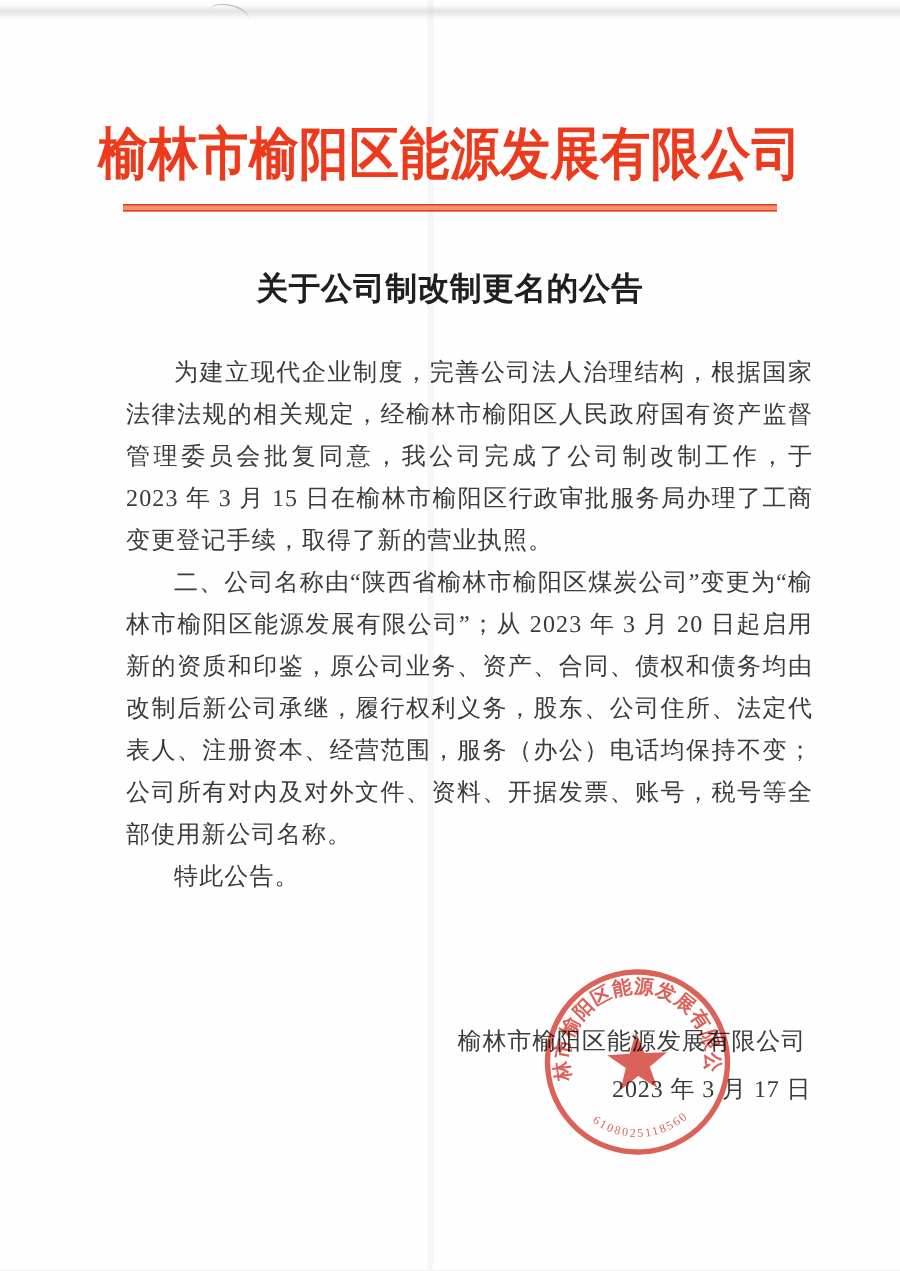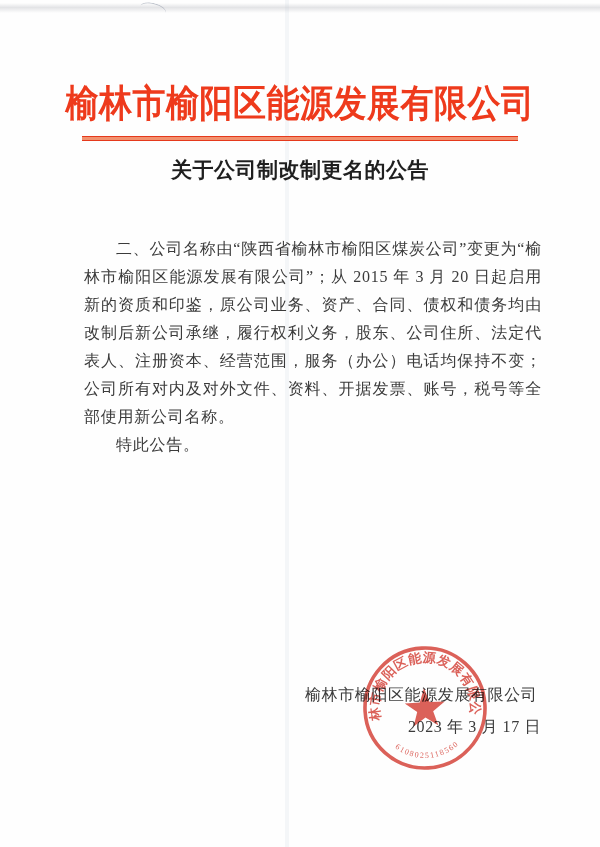--- a/index.html
+++ b/index.html
@@ -43,21 +43,21 @@
     white-space: nowrap;
   }
   .head-rule {
     position: absolute; left: 82px; top: 136px; width: 436px; height: 5px;
     background: #f2926f;
     border-top: 1.6px solid #e5391c;
     border-bottom: 1.6px solid #e5391c;
     box-sizing: border-box;
   }
   .doc-title {
-    position: absolute; left: 0; top: 156px; width: 100%;
+    position: absolute; left: 0; top: 178px; width: 100%;
     text-align: center;
     color: #1f1f1f;
     font-size: 21px;
     font-weight: 700;
     letter-spacing: 0.5px;
   }
   .body-block {
     position: absolute; left: 84px; top: 235px; width: 458px;
     color: #3b3b3b;
     font-size: 16px;
@@ -92,21 +92,22 @@
   <div class="scan-mark"></div>
   <div class="scan-streak"></div>
 
   <div class="letterhead">榆林市榆阳区能源发展有限公司</div>
 
   <div class="head-rule"></div>
 
   <div class="doc-title">关于公司制改制更名的公告</div>
 
   <div class="body-block">
-    <p>二、公司名称由“陕西省榆林市榆阳区煤炭公司”变更为“榆林市榆阳区能源发展有限公司”；从 2015 年 3 月 20 日起启用新的资质和印鉴，原公司业务、资产、合同、债权和债务均由改制后新公司承继，履行权利义务，股东、公司住所、法定代表人、注册资本、经营范围，服务（办公）电话均保持不变；公司所有对内及对外文件、资料、开据发票、账号，税号等全部使用新公司名称。</p>
+    <p>为建立现代企业制度，完善公司法人治理结构，根据国家法律法规的相关规定，经榆林市榆阳区人民政府国有资产监督管理委员会批复同意，我公司完成了公司制改制工作，于 2023 年 3 月 15 日在榆林市榆阳区行政审批服务局办理了工商变更登记手续，取得了新的营业执照。</p>
+    <p>二、公司名称由“陕西省榆林市榆阳区煤炭公司”变更为“榆林市榆阳区能源发展有限公司”；从 2023 年 3 月 20 日起启用新的资质和印鉴，原公司业务、资产、合同、债权和债务均由改制后新公司承继，履行权利义务，股东、公司住所、法定代表人、注册资本、经营范围，服务（办公）电话均保持不变；公司所有对内及对外文件、资料、开据发票、账号，税号等全部使用新公司名称。</p>
     <p>特此公告。</p>
   </div>
 
   <div class="signature">
     <div class="sig-name">榆林市榆阳区能源发展有限公司</div>
     <div class="sig-date">2023 年 3 月 17 日</div>
   </div>
 
   <svg class="seal" viewBox="0 0 146 146" aria-hidden="true">
     <circle cx="73" cy="73" r="60" fill="none" stroke="#d6453c" stroke-width="3.6"></circle>

